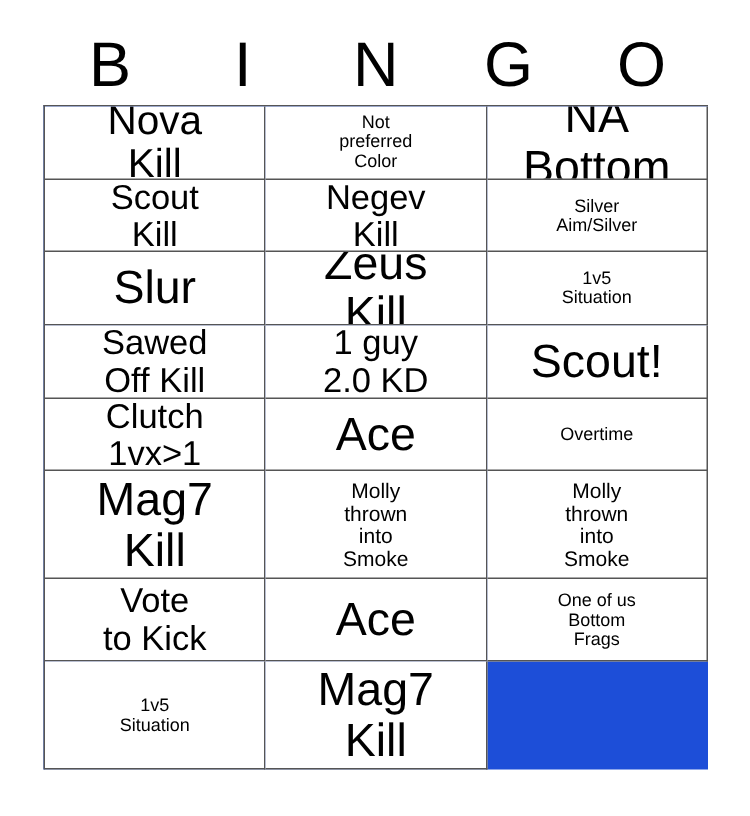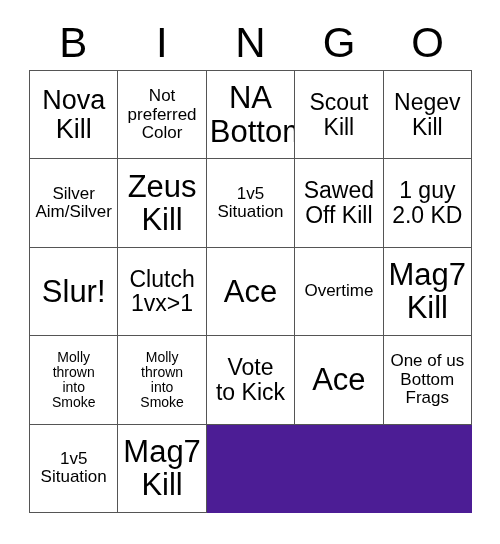--- a/index.html
+++ b/index.html
@@ -42,23 +42,23 @@
   #grid {
     position: absolute;
     left: 29px;
     top: 70px;
     width: 443px;
     height: 443px;
     box-sizing: border-box;
     border-top: 1px solid #555555;
     border-left: 1px solid #555555;
     display: grid;
-    grid-template-columns: repeat(5, 1fr);
+    grid-template-columns: repeat(3, 1fr);
     grid-template-rows: repeat(5, 1fr);
-    background: #4c1d95;
+    background: #1d4ed8;
   }
   .cell {
     box-sizing: border-box;
     border-right: 1px solid #555555;
     border-bottom: 1px solid #555555;
     display: flex;
     align-items: center;
     justify-content: center;
     text-align: center;
     padding: 2px 3px;
@@ -69,21 +69,21 @@
     display: block;
     width: 100%;
     line-height: 1.08;
     white-space: pre-line;
     color: #000000;
   }
   
   .fs-xl .cell-text { font-size: 31px; }
   .fs-lg .cell-text { font-size: 27px; }
   .fs-md .cell-text { font-size: 23px; text-align: center; }
-  .fs-sm .cell-text { font-size: 17px; }
+  .fs-sm .cell-text { font-size: 12px; }
   .fs-xs .cell-text { font-size: 14px; }
 </style>
 </head>
 <body>
 
 <div id="card">
 
   <div id="header-row">
     <div class="header-cell">B</div>
     <div class="header-cell">I</div>
@@ -112,37 +112,40 @@
       </div>
       <div class="cell fs-md">
         <span class="cell-text">Negev
 Kill</span>
       </div>
       <div class="cell fs-sm">
         <span class="cell-text">Silver
 Aim/Silver</span>
       </div>
       <div class="cell fs-xl">
+        <span class="cell-text">Slur</span>
+      </div>
+      <div class="cell fs-xl">
         <span class="cell-text">Zeus
 Kill</span>
       </div>
       <div class="cell fs-sm">
         <span class="cell-text">1v5
 Situation</span>
       </div>
       <div class="cell fs-md">
         <span class="cell-text">Sawed
 Off Kill</span>
       </div>
       <div class="cell fs-md">
         <span class="cell-text">1 guy
 2.0 KD</span>
       </div>
       <div class="cell fs-xl">
-        <span class="cell-text">Slur!</span>
+        <span class="cell-text">Scout!</span>
       </div>
       <div class="cell fs-md">
         <span class="cell-text">Clutch
 1vx&gt;1</span>
       </div>
       <div class="cell fs-xl">
         <span class="cell-text">Ace</span>
       </div>
       <div class="cell fs-sm">
         <span class="cell-text">Overtime</span>

